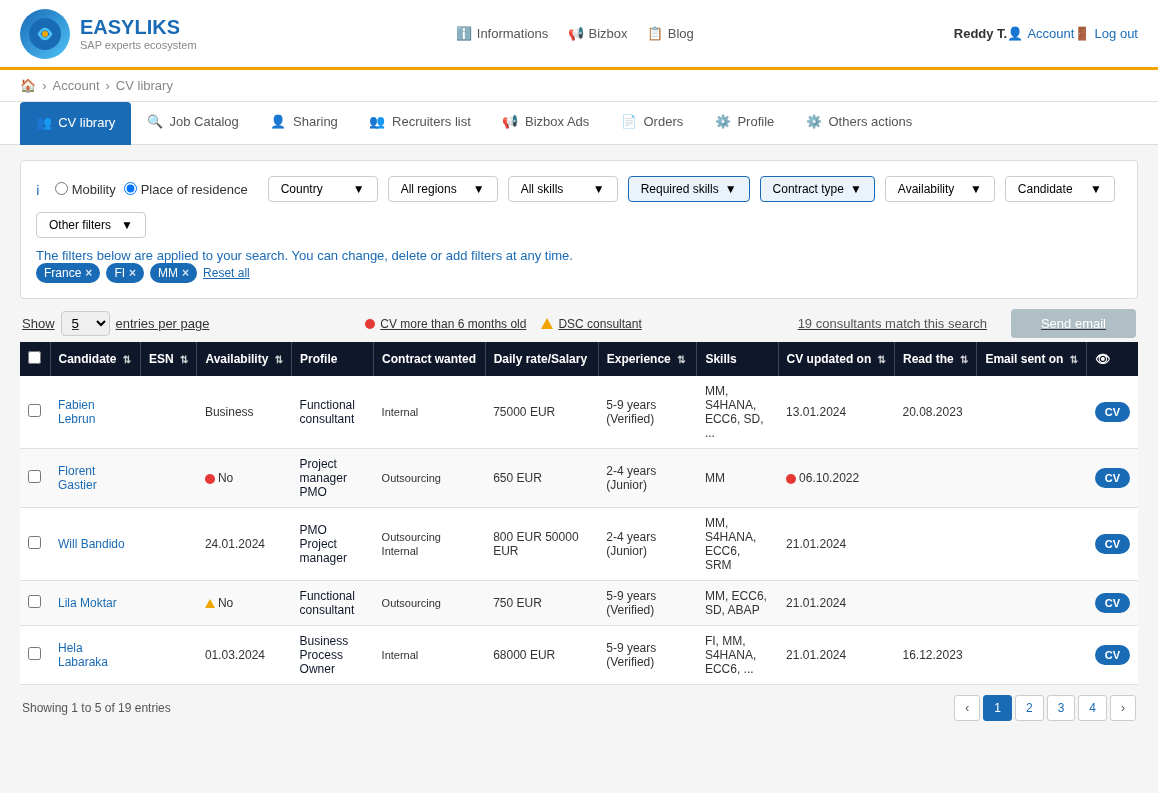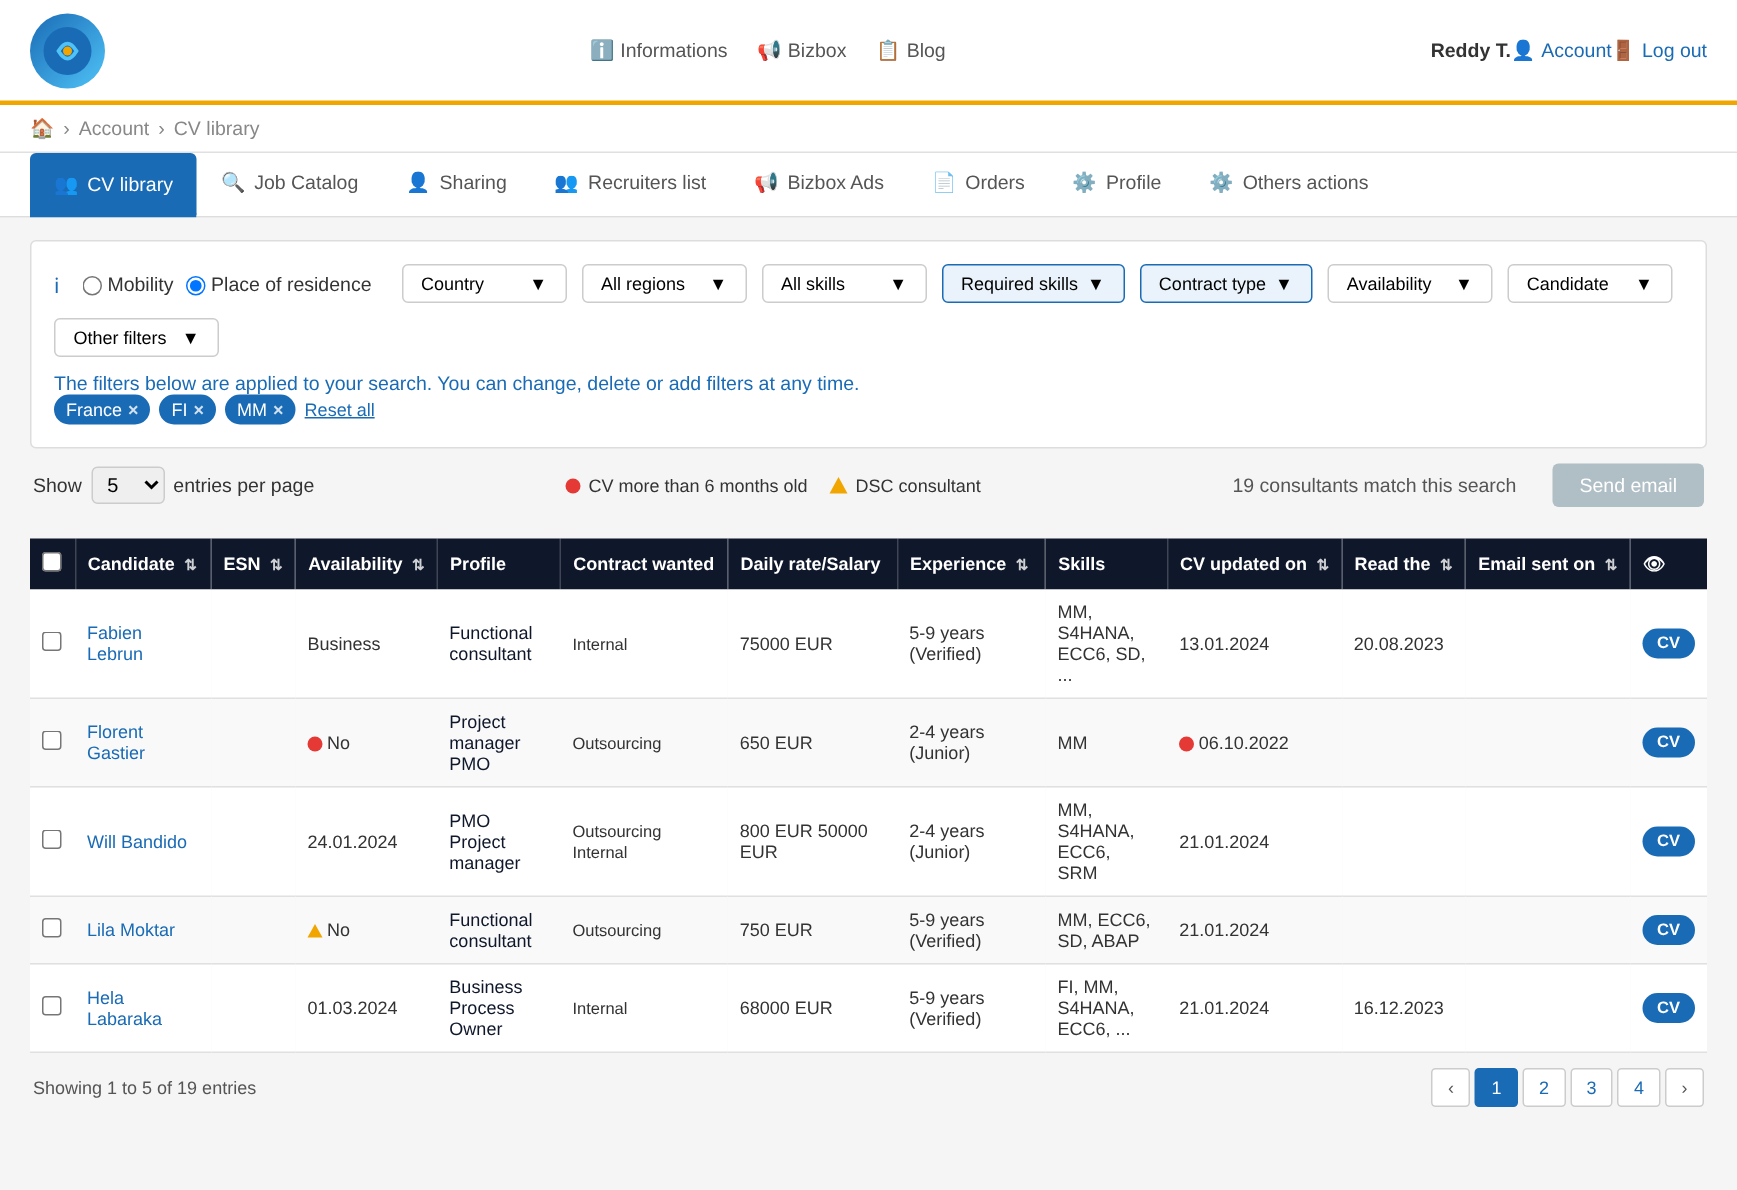--- a/index.html
+++ b/index.html
@@ -28,45 +28,45 @@
     .sub-nav-item { padding: 12px 16px; color: #555; cursor: pointer; display: flex; align-items: center; gap: 6px; font-size: 13px; text-decoration: none; border-bottom: 3px solid transparent; }
     .sub-nav-item.active { background: #1a6bb5; color: #fff; border-radius: 4px 4px 0 0; border-bottom: 3px solid #1a6bb5; margin-bottom: -1px; }
 
     
     .main { padding: 15px 20px; }
     .card { background: #fff; border: 1px solid #ddd; border-radius: 4px; padding: 15px; margin-bottom: 10px; }
 
     
     .filter-row { display: flex; align-items: center; gap: 10px; flex-wrap: wrap; }
     .radio-group { display: flex; align-items: center; gap: 8px; margin-right: 10px; }
-    .radio-group label { display: flex; align-items: flex-end; gap: 4px; cursor: pointer; font-size: 13px; }
+    .radio-group label { display: flex; align-items: flex-start; gap: 4px; cursor: pointer; font-size: 13px; }
     .info-icon { color: #1a6bb5; font-size: 14px; margin-right: 5px; }
 
     .dropdown-btn { padding: 5px 12px; border: 1px solid #ccc; border-radius: 4px; background: #fff; cursor: pointer; font-size: 12px; display: flex; align-items: center; gap: 6px; min-width: 110px; justify-content: space-between; }
     .dropdown-btn.filled { background: #eaf3fb; border-color: #1a6bb5; }
 
     
     .applied-filters { margin-top: 10px; }
     .applied-filters p { font-size: 13px; color: #555; margin-bottom: 0; }
     .applied-filters p span { color: #1a6bb5; }
     .tags { display: flex; align-items: center; gap: 6px; flex-wrap: wrap; }
     .tag { background: #1a6bb5; color: white; padding: 3px 8px; border-radius: 12px; font-size: 12px; display: flex; align-items: center; gap: 4px; }
     .tag .x { cursor: pointer; font-weight: bold; opacity: 0.8; }
     .reset-link { color: #1a6bb5; cursor: pointer; font-size: 12px; text-decoration: underline; }
 
     
-    .table-controls { display: flex; align-items: center; justify-content: space-between; margin-bottom: 21px; padding: 0 2px; }
+    .table-controls { display: flex; align-items: center; justify-content: space-between; margin-bottom: 4px; padding: 0 2px; text-decoration: underline; }
     .show-entries { display: flex; align-items: center; gap: 6px; font-size: 13px; }
     .show-entries select { padding: 3px 6px; border: 1px solid #ccc; border-radius: 4px; }
     .legend { display: flex; gap: 15px; align-items: center; font-size: 12px; }
     .legend-item { display: flex; align-items: center; gap: 5px; }
     .dot-red { width: 10px; height: 10px; border-radius: 50%; background: #e53935; display: inline-block; }
     .dot-yellow { width: 0; height: 0; border-left: 6px solid transparent; border-right: 6px solid transparent; border-bottom: 11px solid #f0a500; display: inline-block; }
     .search-count { font-size: 13px; color: #555; }
-    .send-email-btn { background: #b0bec5; color: white; border: none; padding: 7px 18px; border-radius: 4px; cursor: pointer; font-size: 13px; }
+    .send-email-btn { background: #b0bec5; color: white; border: none; padding: 7px 30px; border-radius: 4px; cursor: pointer; font-size: 13px; }
 
     
     table { width: 100%; border-collapse: collapse; font-size: 12px; }
     thead tr { background: #0f172a; color: white; }
     thead th { padding: 9px 8px; text-align: left; font-weight: 600; white-space: nowrap; border-right: 1px solid rgba(255,255,255,0.2); cursor: pointer; }
     thead th:last-child { border-right: none; }
     thead th .sort-icon { font-size: 10px; opacity: 0.8; margin-left: 3px; }
     tbody tr { background: #fff; border-bottom: 1px solid #e0e0e0; }
     tbody tr:nth-child(even) { background: #f9f9f9; }
     td { padding: 8px 8px; vertical-align: middle; }
@@ -89,20 +89,24 @@
 <body>
 
 <div class="top-bar">
   <div class="logo-area">
     <div class="logo-circle">
       <svg width="36" height="36" viewBox="0 0 36 36">
         <circle cx="18" cy="18" r="16" fill="#1a6bb5"></circle>
         <path d="M12 18 Q18 8 24 18 Q18 28 12 18Z" fill="none" stroke="#4fc3f7" stroke-width="2.5"></path>
         <circle cx="18" cy="18" r="3" fill="#f0a500"></circle>
       </svg>
+    </div>
+    <div class="logo-text">
+      <span class="logo-brand">EASYLIKS</span>
+      <span class="logo-sub">SAP experts ecosystem</span>
     </div>
   </div>
   <div class="top-nav">
     <a href="#">
       <span>ℹ️</span>
       <span>Informations</span>
     </a>
     <a href="#">
       <span>📢</span>
       <span>Bizbox</span>

